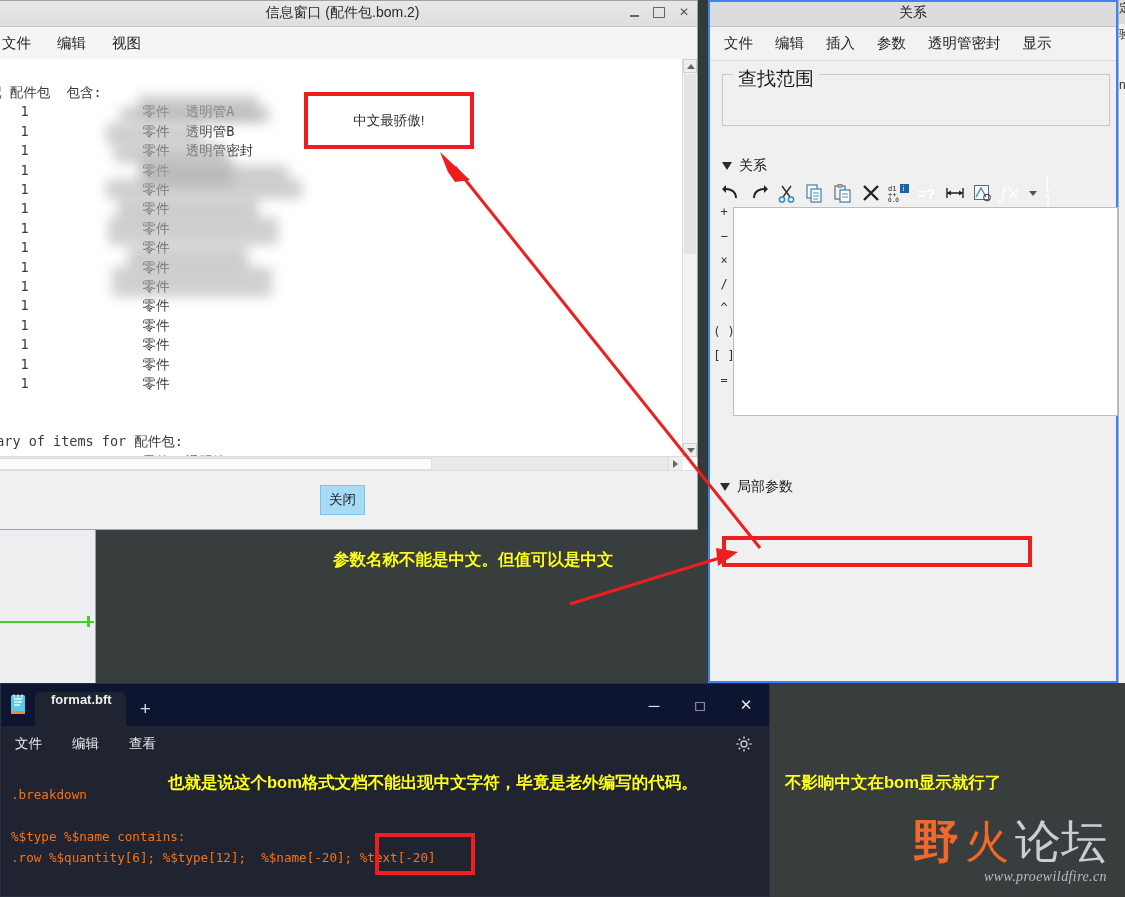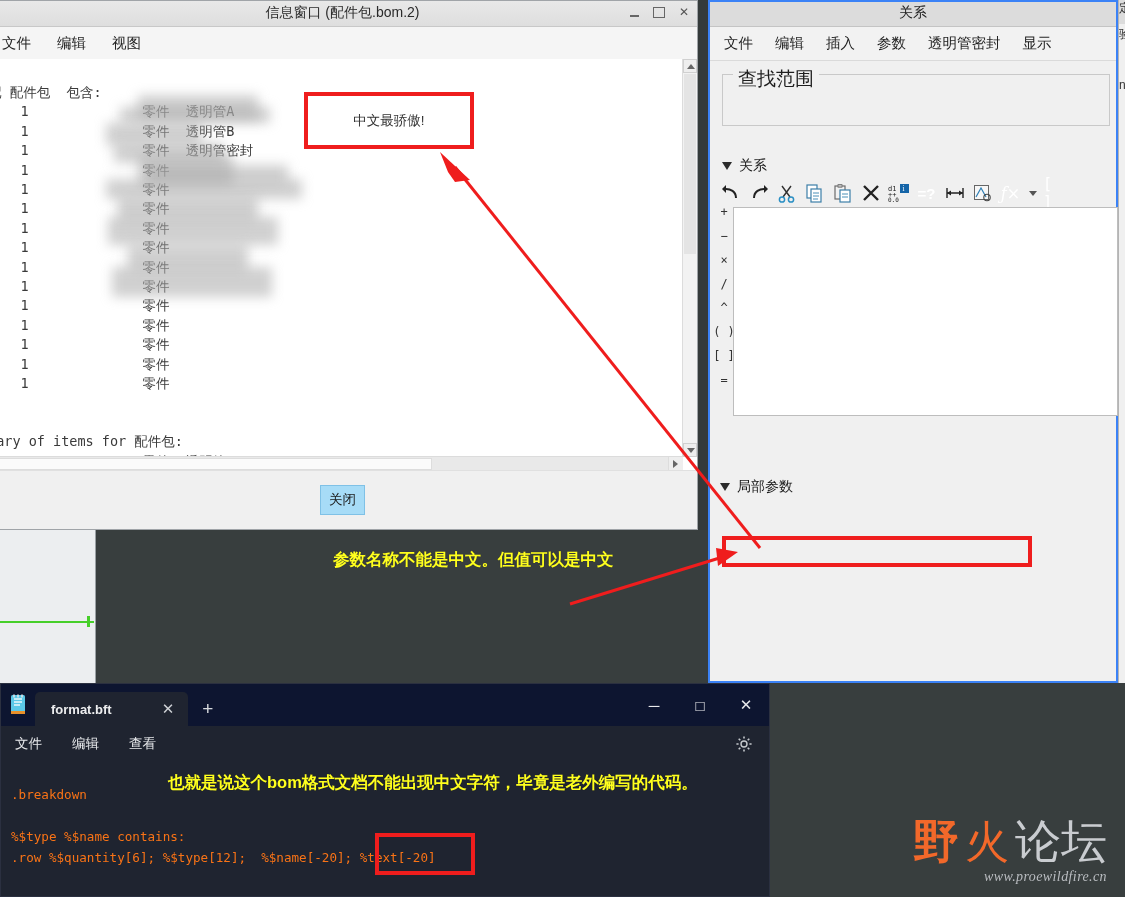--- a/index.html
+++ b/index.html
@@ -82,21 +82,21 @@
   
   .sliver{position:absolute;left:1118px;top:0;width:7px;height:683px;background:#f0f0f0;border-left:1px solid #b4b4b4;}
   .sliver .s1{position:absolute;left:0;top:0;right:0;height:24px;background:#dcdcdc;font-size:12px;color:#333;overflow:hidden;}
   .sliver .s2{position:absolute;left:0;top:26px;right:0;height:30px;font-size:12px;color:#333;overflow:hidden;}
   .sliver .s3{position:absolute;left:0;top:78px;right:0;height:24px;font-size:12px;color:#333;overflow:hidden;}
 
   
   .np{position:absolute;left:0;top:683px;width:770px;height:214px;background:#1f2430;border:1px solid #2b3040;box-sizing:border-box;}
   .np-tabs{height:42px;background:#0d1530;display:flex;align-items:flex-end;position:relative;}
   .np-icon{width:34px;height:42px;display:flex;align-items:center;justify-content:center;}
-  .np-tab{height:34px;background:#1f2430;display:flex;align-items:center;padding:0 14px 0 16px;gap:50px;border-radius:5px 5px 0 0;}
+  .np-tab{height:34px;background:#1f2430;display:flex;align-items:center;padding:0 14px 0 16px;gap:50px;border-radius:5px 5px 0 0;flex-direction:column;}
   .np-tab .nm{font-size:13px;color:#ecedee;font-weight:bold;}
   .np-tab .x{font-size:15px;color:#cfd2d6;}
   .np-plus{font-size:19px;color:#d6d9dd;padding:0 14px 6px 14px;}
   .np-wbtns{position:absolute;right:0;top:0;height:42px;display:flex;align-items:center;}
   .np-wbtns div{width:46px;height:42px;display:flex;align-items:center;justify-content:center;color:#e9eaec;font-size:15px;}
   .np-menu{height:36px;background:#1f2430;display:flex;align-items:center;padding-left:14px;gap:30px;position:relative;}
   .np-menu span{font-size:13.5px;color:#e7e9eb;}
   .np-gear{position:absolute;right:16px;top:9px;}
   .np-body{position:absolute;left:0;right:0;top:78px;bottom:0;background:#1f2430;padding:18px 0 0 6px;}
   pre.code{margin:4px;font-family:"DejaVu Sans Mono","Liberation Mono",monospace;font-size:12.6px;line-height:21px;color:#f97316;white-space:pre;}
@@ -373,20 +373,21 @@
 
   <div class="callout" style="left:304px;top:92px;width:170px;height:57px;">
     <span>中文最骄傲!</span>
   </div>
 
   <div class="anno-box" style="left:722px;top:536px;width:310px;height:31px;"></div>
   <div class="anno-box" style="left:375px;top:833px;width:100px;height:42px;"></div>
 
   <div class="anno-text" style="left:333px;top:549px;">参数名称不能是中文。但值可以是中文</div>
   <div class="anno-text" style="left:168px;top:772px;">也就是说这个bom格式文档不能出现中文字符，毕竟是老外编写的代码。</div>
+  <div class="anno-text" style="left:785px;top:772px;">不影响中文在bom显示就行了</div>
 
   <svg class="svg-layer">
 
     <line x1="760" y1="548" x2="455" y2="167" stroke="#ef1d1d" stroke-width="3"></line>
     <polygon points="440,152 470,180 455,182 448,172" fill="#ef1d1d"></polygon>
 
     <line x1="570" y1="604" x2="726" y2="556" stroke="#ef1d1d" stroke-width="3"></line>
     <polygon points="738,552 716,548 718,566" fill="#ef1d1d"></polygon>
   </svg>
 

